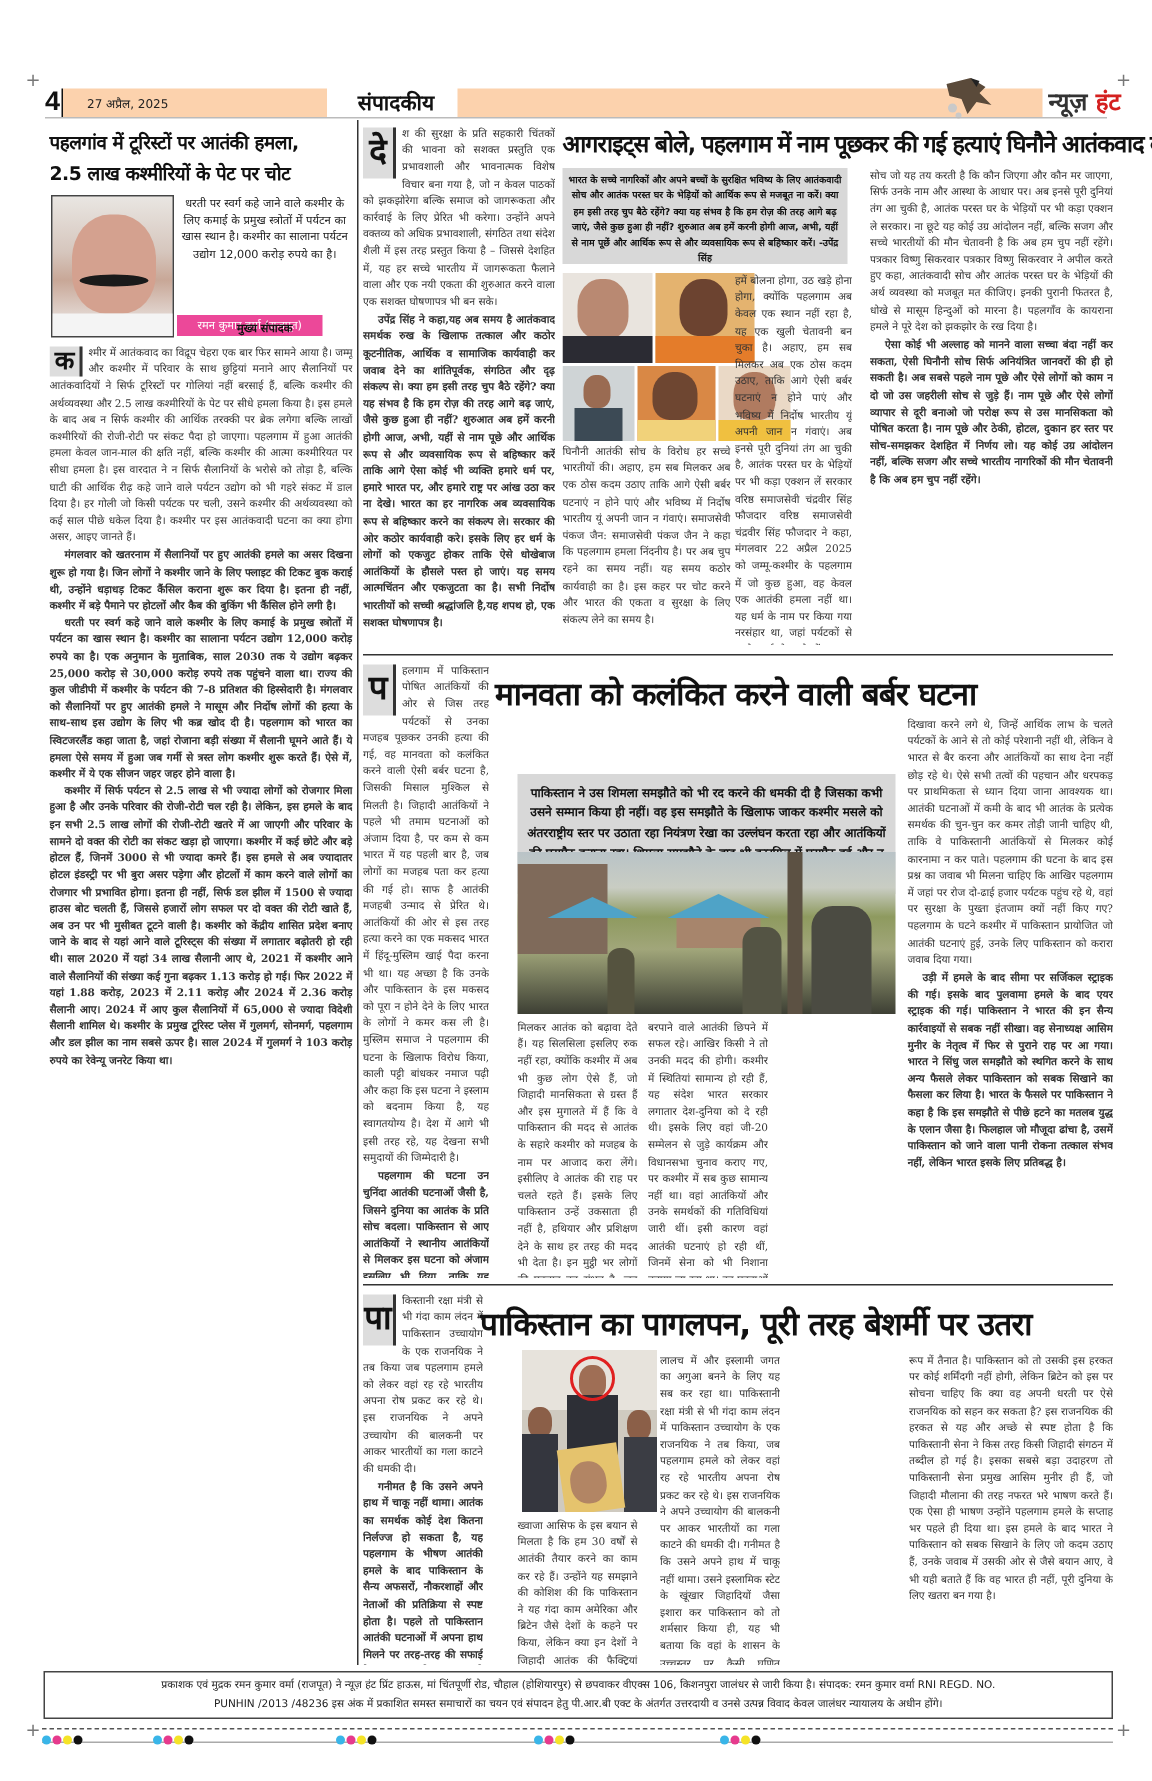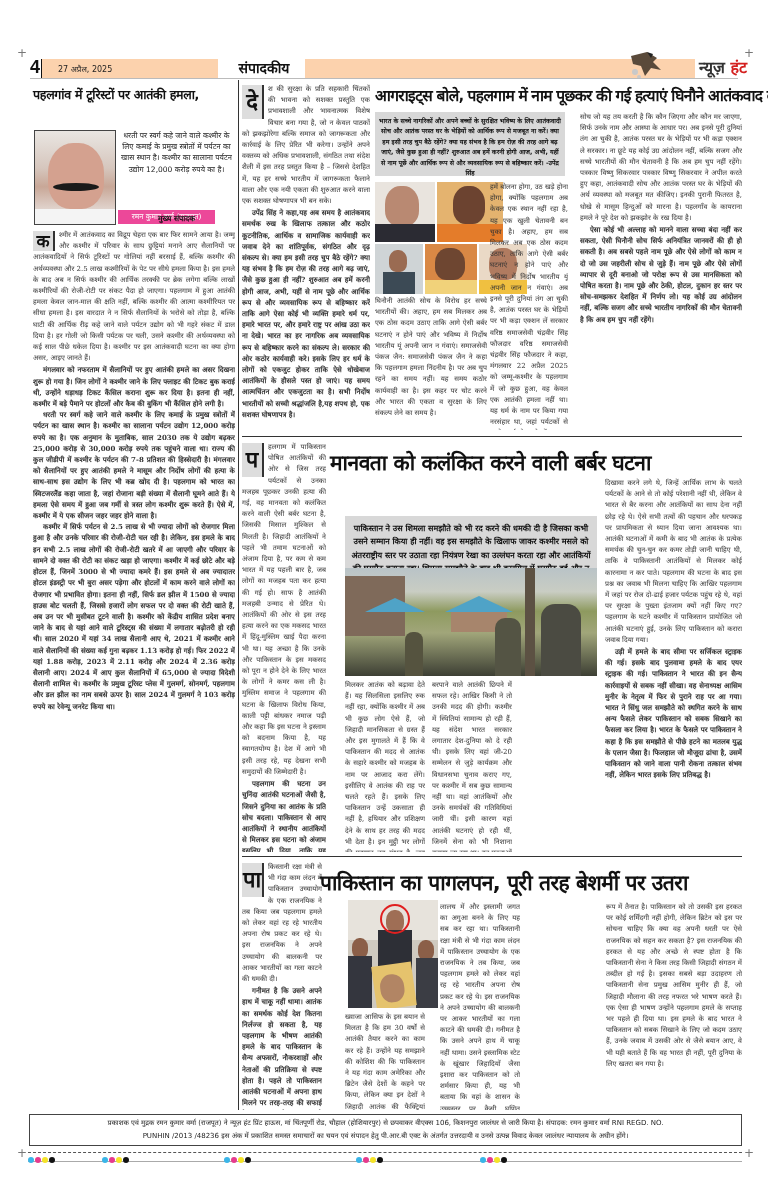--- a/index.html
+++ b/index.html
@@ -84,33 +84,34 @@
   <div class="hdr-rule"></div>
 </header>
 
 <div class="colrule" style="left:238px;top:80px;height:1030px;"></div>
 <div class="hrule" style="left:242px;top:436px;width:500px;"></div>
 <div class="hrule" style="left:242px;top:856px;width:500px;"></div>
 
 <article>
   <div class="lead-hl">
     <div>पहलगांव में टूरिस्टों पर आतंकी हमला,</div>
+    <div>2.5 लाख कश्मीरियों के पेट पर चोट</div>
   </div>
   <div class="photo-box">
     <div class="face"></div>
     <div class="mustache"></div>
     <div class="shirt"></div>
   </div>
   <div class="intro-box">धरती पर स्वर्ग कहे जाने वाले कश्मीर के लिए कमाई के प्रमुख स्त्रोतों में पर्यटन का खास स्थान है। कश्मीर का सालाना पर्यटन उद्योग 12,000 करोड़ रुपये का है।</div>
   <div class="byline">रमन कुमार वर्मा (राजपूत)</div>
   <div class="role">मुख्य संपादक</div>
   <div class="col-text body-text" style="left:33px;top:230px;width:202px;height:880px;">
     <span class="dropcap">क</span>
     <span>श्मीर में आतंकवाद का विद्रूप चेहरा एक बार फिर सामने आया है। जम्मू और कश्मीर में परिवार के साथ छुट्टियां मनाने आए सैलानियों पर आतंकवादियों ने सिर्फ टूरिस्टों पर गोलियां नहीं बरसाई हैं, बल्कि कश्मीर की अर्थव्यवस्था और 2.5 लाख कश्मीरियों के पेट पर सीधे हमला किया है। इस हमले के बाद अब न सिर्फ कश्मीर की आर्थिक तरक्की पर ब्रेक लगेगा बल्कि लाखों कश्मीरियों की रोजी-रोटी पर संकट पैदा हो जाएगा। पहलगाम में हुआ आतंकी हमला केवल जान-माल की क्षति नहीं, बल्कि कश्मीर की आत्मा कश्मीरियत पर सीधा हमला है। इस वारदात ने न सिर्फ सैलानियों के भरोसे को तोड़ा है, बल्कि घाटी की आर्थिक रीढ़ कहे जाने वाले पर्यटन उद्योग को भी गहरे संकट में डाल दिया है। हर गोली जो किसी पर्यटक पर चली, उसने कश्मीर की अर्थव्यवस्था को कई साल पीछे धकेल दिया है। कश्मीर पर इस आतंकवादी घटना का क्या होगा असर, आइए जानते हैं।</span>
-    <p>मंगलवार को नफरताम में सैलानियों पर हुए आतंकी हमले का असर दिखना शुरू हो गया है। जिन लोगों ने कश्मीर जाने के लिए फ्लाइट की टिकट बुक कराई थी, उन्होंने धड़ाधड़ टिकट कैंसिल कराना शुरू कर दिया है। इतना ही नहीं, कश्मीर में बड़े पैमाने पर होटलों और कैब की बुकिंग भी कैंसिल होने लगी है।</p>
+    <p>मंगलवार को खतरनाम में सैलानियों पर हुए आतंकी हमले का असर दिखना शुरू हो गया है। जिन लोगों ने कश्मीर जाने के लिए फ्लाइट की टिकट बुक कराई थी, उन्होंने धड़ाधड़ टिकट कैंसिल कराना शुरू कर दिया है। इतना ही नहीं, कश्मीर में बड़े पैमाने पर होटलों और कैब की बुकिंग भी कैंसिल होने लगी है।</p>
     <p>धरती पर स्वर्ग कहे जाने वाले कश्मीर के लिए कमाई के प्रमुख स्त्रोतों में पर्यटन का खास स्थान है। कश्मीर का सालाना पर्यटन उद्योग 12,000 करोड़ रुपये का है। एक अनुमान के मुताबिक, साल 2030 तक ये उद्योग बढ़कर 25,000 करोड़ से 30,000 करोड़ रुपये तक पहुंचने वाला था। राज्य की कुल जीडीपी में कश्मीर के पर्यटन की 7-8 प्रतिशत की हिस्सेदारी है। मंगलवार को सैलानियों पर हुए आतंकी हमले ने मासूम और निर्दोष लोगों की हत्या के साथ-साथ इस उद्योग के लिए भी कब्र खोद दी है। पहलगाम को भारत का स्विटजरलैंड कहा जाता है, जहां रोजाना बड़ी संख्या में सैलानी घूमने आते हैं। ये हमला ऐसे समय में हुआ जब गर्मी से त्रस्त लोग कश्मीर शुरू करते हैं। ऐसे में, कश्मीर में ये एक सीजन जहर जहर होने वाला है।</p>
     <p>कश्मीर में सिर्फ पर्यटन से 2.5 लाख से भी ज्यादा लोगों को रोजगार मिला हुआ है और उनके परिवार की रोजी-रोटी चल रही है। लेकिन, इस हमले के बाद इन सभी 2.5 लाख लोगों की रोजी-रोटी खतरे में आ जाएगी और परिवार के सामने दो वक्त की रोटी का संकट खड़ा हो जाएगा। कश्मीर में कई छोटे और बड़े होटल हैं, जिनमें 3000 से भी ज्यादा कमरे हैं। इस हमले से अब ज्यादातर होटल इंडस्ट्री पर भी बुरा असर पड़ेगा और होटलों में काम करने वाले लोगों का रोजगार भी प्रभावित होगा। इतना ही नहीं, सिर्फ डल झील में 1500 से ज्यादा हाउस बोट चलती हैं, जिससे हजारों लोग सफल पर दो वक्त की रोटी खाते हैं, अब उन पर भी मुसीबत टूटने वाली है। कश्मीर को केंद्रीय शासित प्रदेश बनाए जाने के बाद से यहां आने वाले टूरिस्ट्स की संख्या में लगातार बढ़ोतरी हो रही थी। साल 2020 में यहां 34 लाख सैलानी आए थे, 2021 में कश्मीर आने वाले सैलानियों की संख्या कई गुना बढ़कर 1.13 करोड़ हो गई। फिर 2022 में यहां 1.88 करोड़, 2023 में 2.11 करोड़ और 2024 में 2.36 करोड़ सैलानी आए। 2024 में आए कुल सैलानियों में 65,000 से ज्यादा विदेशी सैलानी शामिल थे। कश्मीर के प्रमुख टूरिस्ट प्लेस में गुलमर्ग, सोनमर्ग, पहलगाम और डल झील का नाम सबसे ऊपर है। साल 2024 में गुलमर्ग ने 103 करोड़ रुपये का रेवेन्यू जनरेट किया था।</p>
   </div>
 </article>
 
 <article>
   <div class="col-text body-text" style="left:242px;top:84px;width:128px;height:346px;">
     <span class="dropcap big">दे</span>
     <span>श की सुरक्षा के प्रति सहकारी चिंतकों की भावना को सशक्त प्रस्तुति एक प्रभावशाली और भावनात्मक विशेष विचार बना गया है, जो न केवल पाठकों को झकझोरेगा बल्कि समाज को जागरूकता और कार्रवाई के लिए प्रेरित भी करेगा। उन्होंने अपने वक्तव्य को अधिक प्रभावशाली, संगठित तथा संदेश शैली में इस तरह प्रस्तुत किया है – जिससे देशहित में, यह हर सच्चे भारतीय में जागरूकता फैलाने वाला और एक नयी एकता की शुरुआत करने वाला एक सशक्त घोषणापत्र भी बन सके।</span>
     <p>उपेंद्र सिंह ने कहा,यह अब समय है आतंकवाद समर्थक रुख के खिलाफ तत्काल और कठोर कूटनीतिक, आर्थिक व सामाजिक कार्यवाही कर जवाब देने का शांतिपूर्वक, संगठित और दृढ़ संकल्प से। क्या हम इसी तरह चुप बैठे रहेंगे? क्या यह संभव है कि हम रोज़ की तरह आगे बढ़ जाएं, जैसे कुछ हुआ ही नहीं? शुरुआत अब हमें करनी होगी आज, अभी, यहीं से नाम पूछे और आर्थिक रूप से और व्यवसायिक रूप से बहिष्कार करें ताकि आगे ऐसा कोई भी व्यक्ति हमारे धर्म पर, हमारे भारत पर, और हमारे राष्ट्र पर आंख उठा कर ना देखे। भारत का हर नागरिक अब व्यवसायिक रूप से बहिष्कार करने का संकल्प ले। सरकार की ओर कठोर कार्यवाही करे। इसके लिए हर धर्म के लोगों को एकजुट होकर ताकि ऐसे धोखेबाज आतंकियों के हौसले पस्त हो जाएं। यह समय आत्मचिंतन और एकजुटता का है। सभी निर्दोष भारतीयों को सच्ची श्रद्धांजलि है,यह शपथ हो, एक सशक्त घोषणापत्र है।</p>

